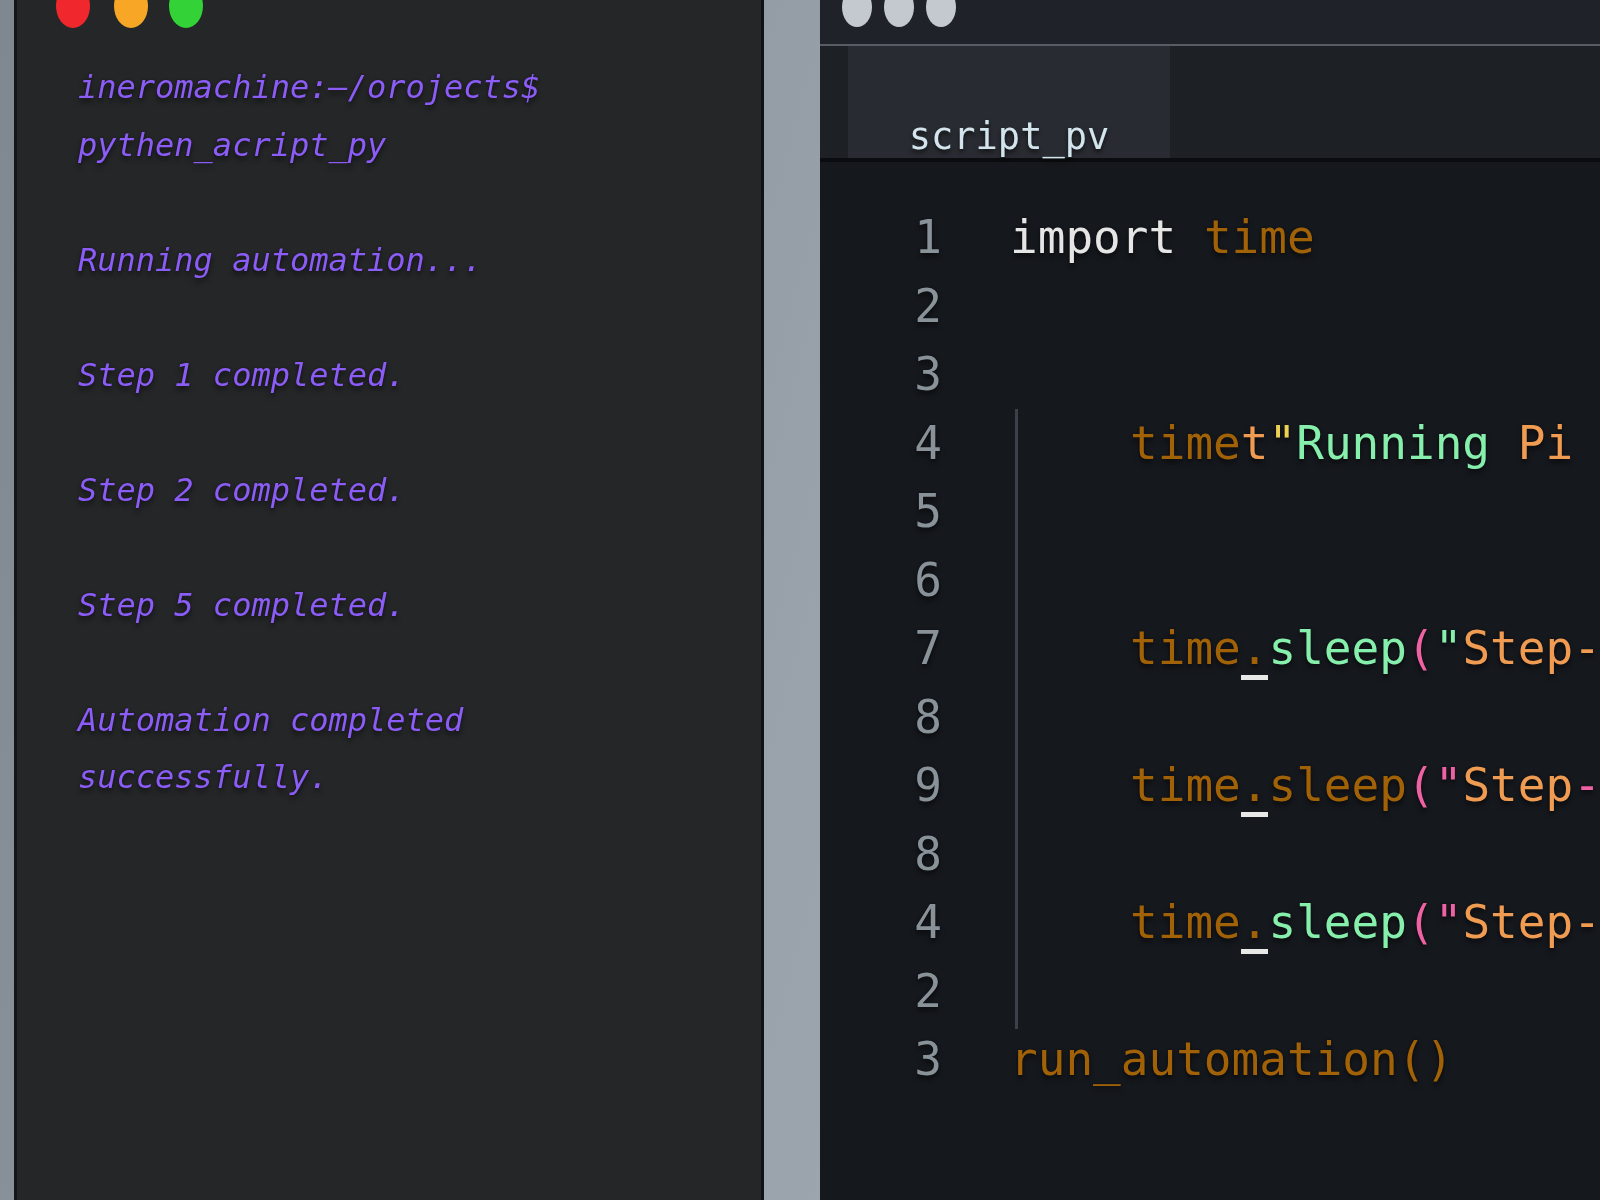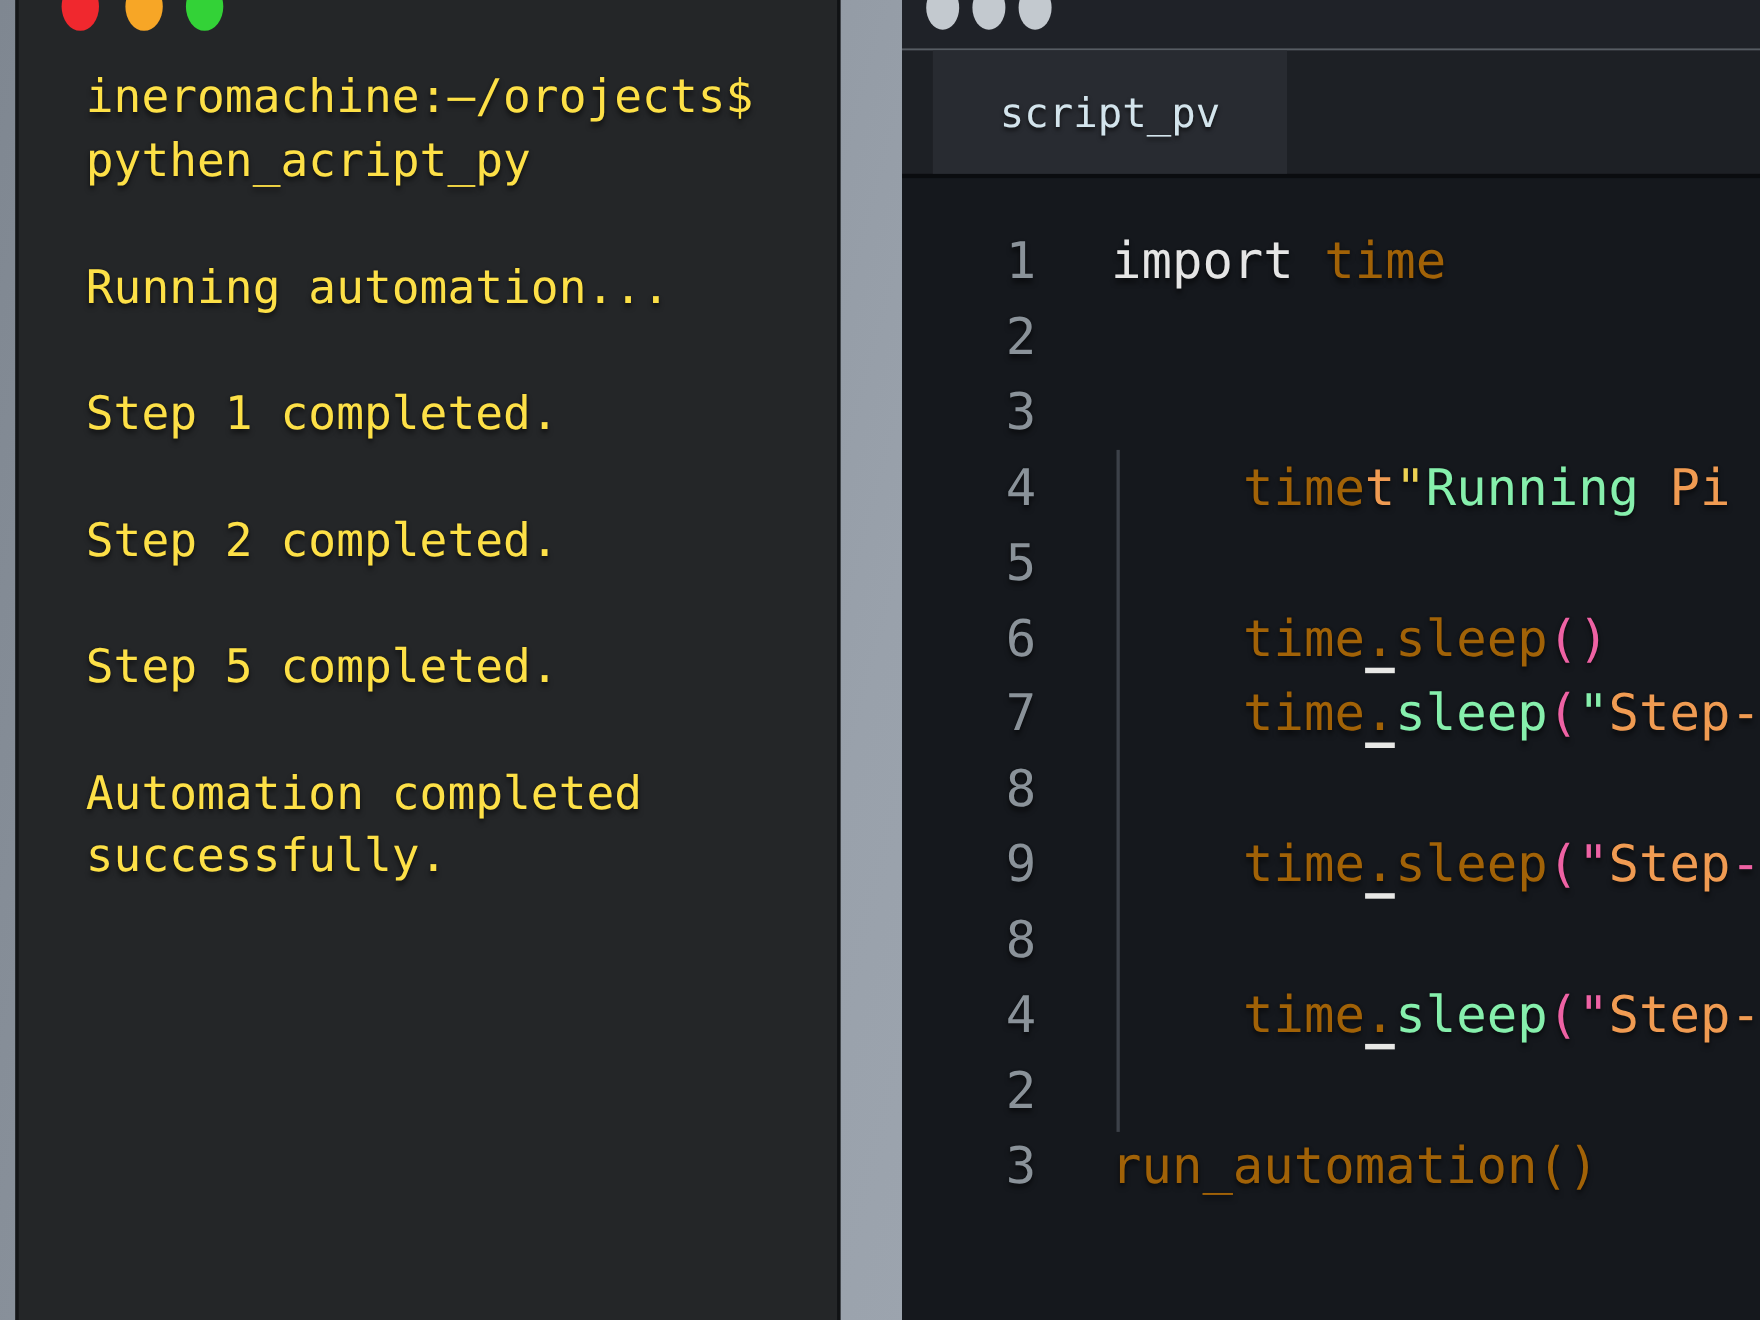--- a/index.html
+++ b/index.html
@@ -5,34 +5,34 @@
   html,body{margin:0;padding:0;width:1600px;height:1200px;overflow:hidden;
     background:linear-gradient(105deg,#7f8791 0%,#99a1ab 50%,#a8b0ba 100%);
     font-family:"DejaVu Sans Mono","Liberation Mono",monospace;}
   .window{position:absolute;top:0;height:1200px;overflow:hidden;}
 
   
   #terminal{left:14px;width:744px;background:#242628;
     border-left:3px solid #141618;border-right:3px solid #101214;}
   .tdot{position:absolute;top:-16px;width:34px;height:44px;border-radius:50%;}
   #terminal .out{position:absolute;left:61px;top:59px;right:6px;
-    font-size:42px;line-height:57.5px;color:#fde047;white-space:pre;
-    text-shadow:0 4px 5px rgba(0,0,0,.5),0 0 2px rgba(0,0,0,.35);}
+    font-size:32px;line-height:57.5px;color:#8b5cf6;white-space:pre;
+    text-shadow:0 4px 5px rgba(0,0,0,.5),0 0 2px rgba(0,0,0,.35);font-style:italic;}
   .tline{min-height:57.5px;}
 
   
   #editor{left:820px;width:780px;background:#15181d;}
   #editor .titlebar{position:relative;height:44px;background:#1f2228;
     border-bottom:2px solid #565c63;}
   .edot{position:absolute;top:-13px;width:30px;height:40px;border-radius:50%;
     background:#c3c9cf;}
   #editor .tabbar{position:relative;height:112px;background:#1d2025;
     border-bottom:4px solid #0a0c0f;}
   #editor .tab{position:absolute;left:28px;top:0;width:322px;height:100%;
-    background:#282b31;display:flex;align-items:center;justify-content:center;
+    background:#282b31;display:flex;align-items:flex-end;justify-content:center;
     font-size:37px;color:#d3e4ec;text-shadow:0 3px 4px rgba(0,0,0,.6);}
   #editor .body{position:relative;height:1034px;}
   #editor .guide{position:absolute;left:195px;top:247px;width:3px;height:620px;
     background:#3c4149;}
   #editor .lines{padding-top:41px;font-size:46px;line-height:68.5px;
     text-shadow:0 4px 5px rgba(0,0,0,.5),0 0 2px rgba(0,0,0,.35);}
   .code-line{display:flex;min-height:68.5px;}
   .ln{width:122px;flex:0 0 122px;text-align:right;color:#8a9299;}
   .code{white-space:pre;margin-left:68px;}
   .code.ind{padding-left:120px;}
@@ -82,21 +82,20 @@
         <div class="code-line">
           <span class="ln">4</span>
           <span class="code ind"><span class="tk-fg">time</span><span class="tk-str">t</span><span class="tk-yq">"</span><span class="tk-pys">Running</span><span class="tk-pys"> </span><span class="tk-str">Pi</span></span>
         </div>
         <div class="code-line">
           <span class="ln">5</span>
           <span class="code ind"></span>
         </div>
         <div class="code-line">
           <span class="ln">6</span>
-          <span class="code ind"><span class="tk-fg">time</span><span class="tk-fg udot">.</span><span class="tk-fg">sleep</span><span class="tk-pnk">()</span></span>
         </div>
         <div class="code-line">
           <span class="ln">7</span>
           <span class="code ind"><span class="tk-fg">time</span><span class="tk-fg udot">.</span><span class="tk-pys">sleep</span><span class="tk-pnk">(</span><span class="tk-pys">"</span><span class="tk-str">Step-</span></span>
         </div>
         <div class="code-line">
           <span class="ln">8</span>
           <span class="code ind"></span>
         </div>
         <div class="code-line">

